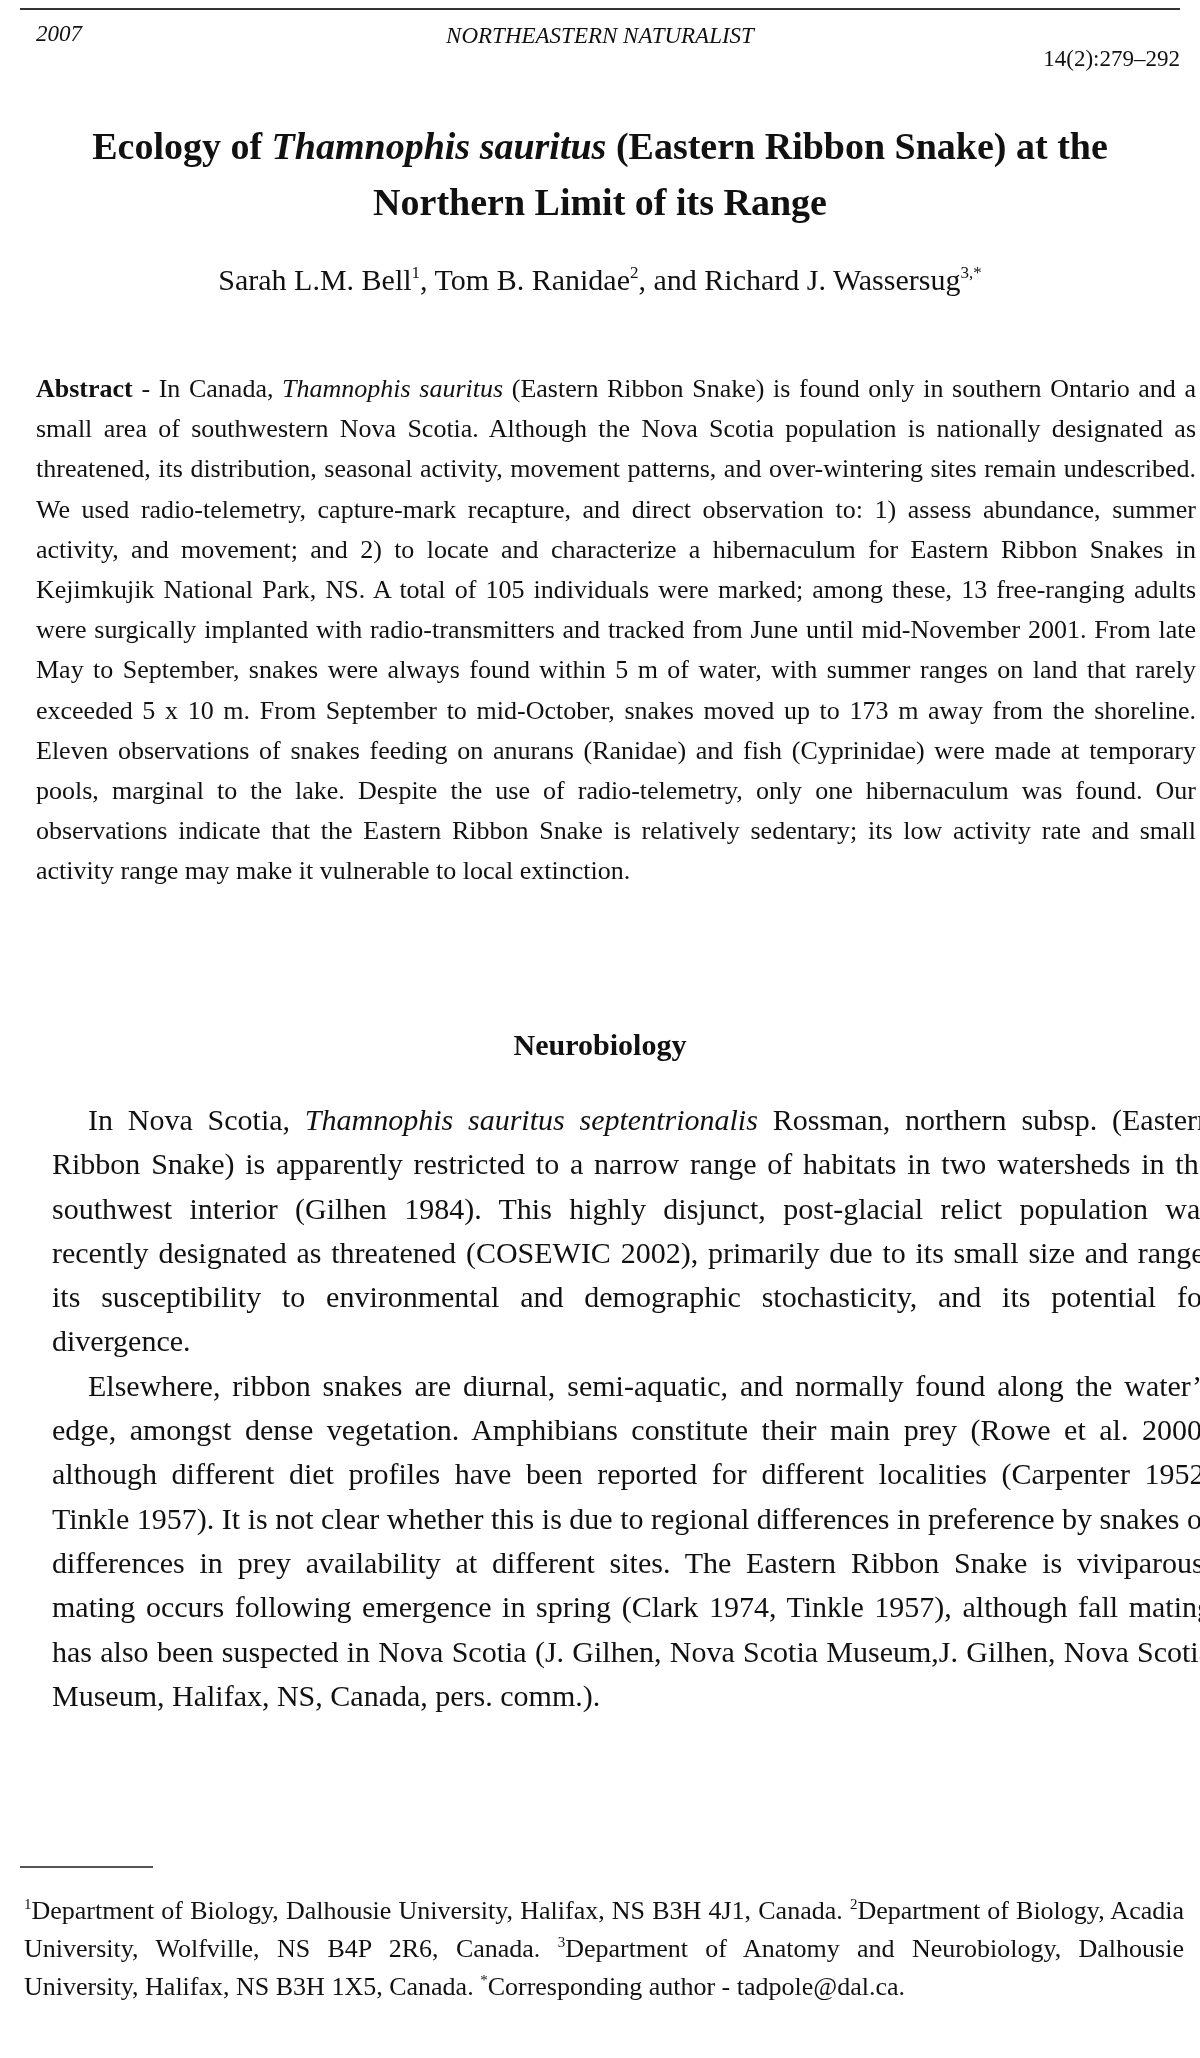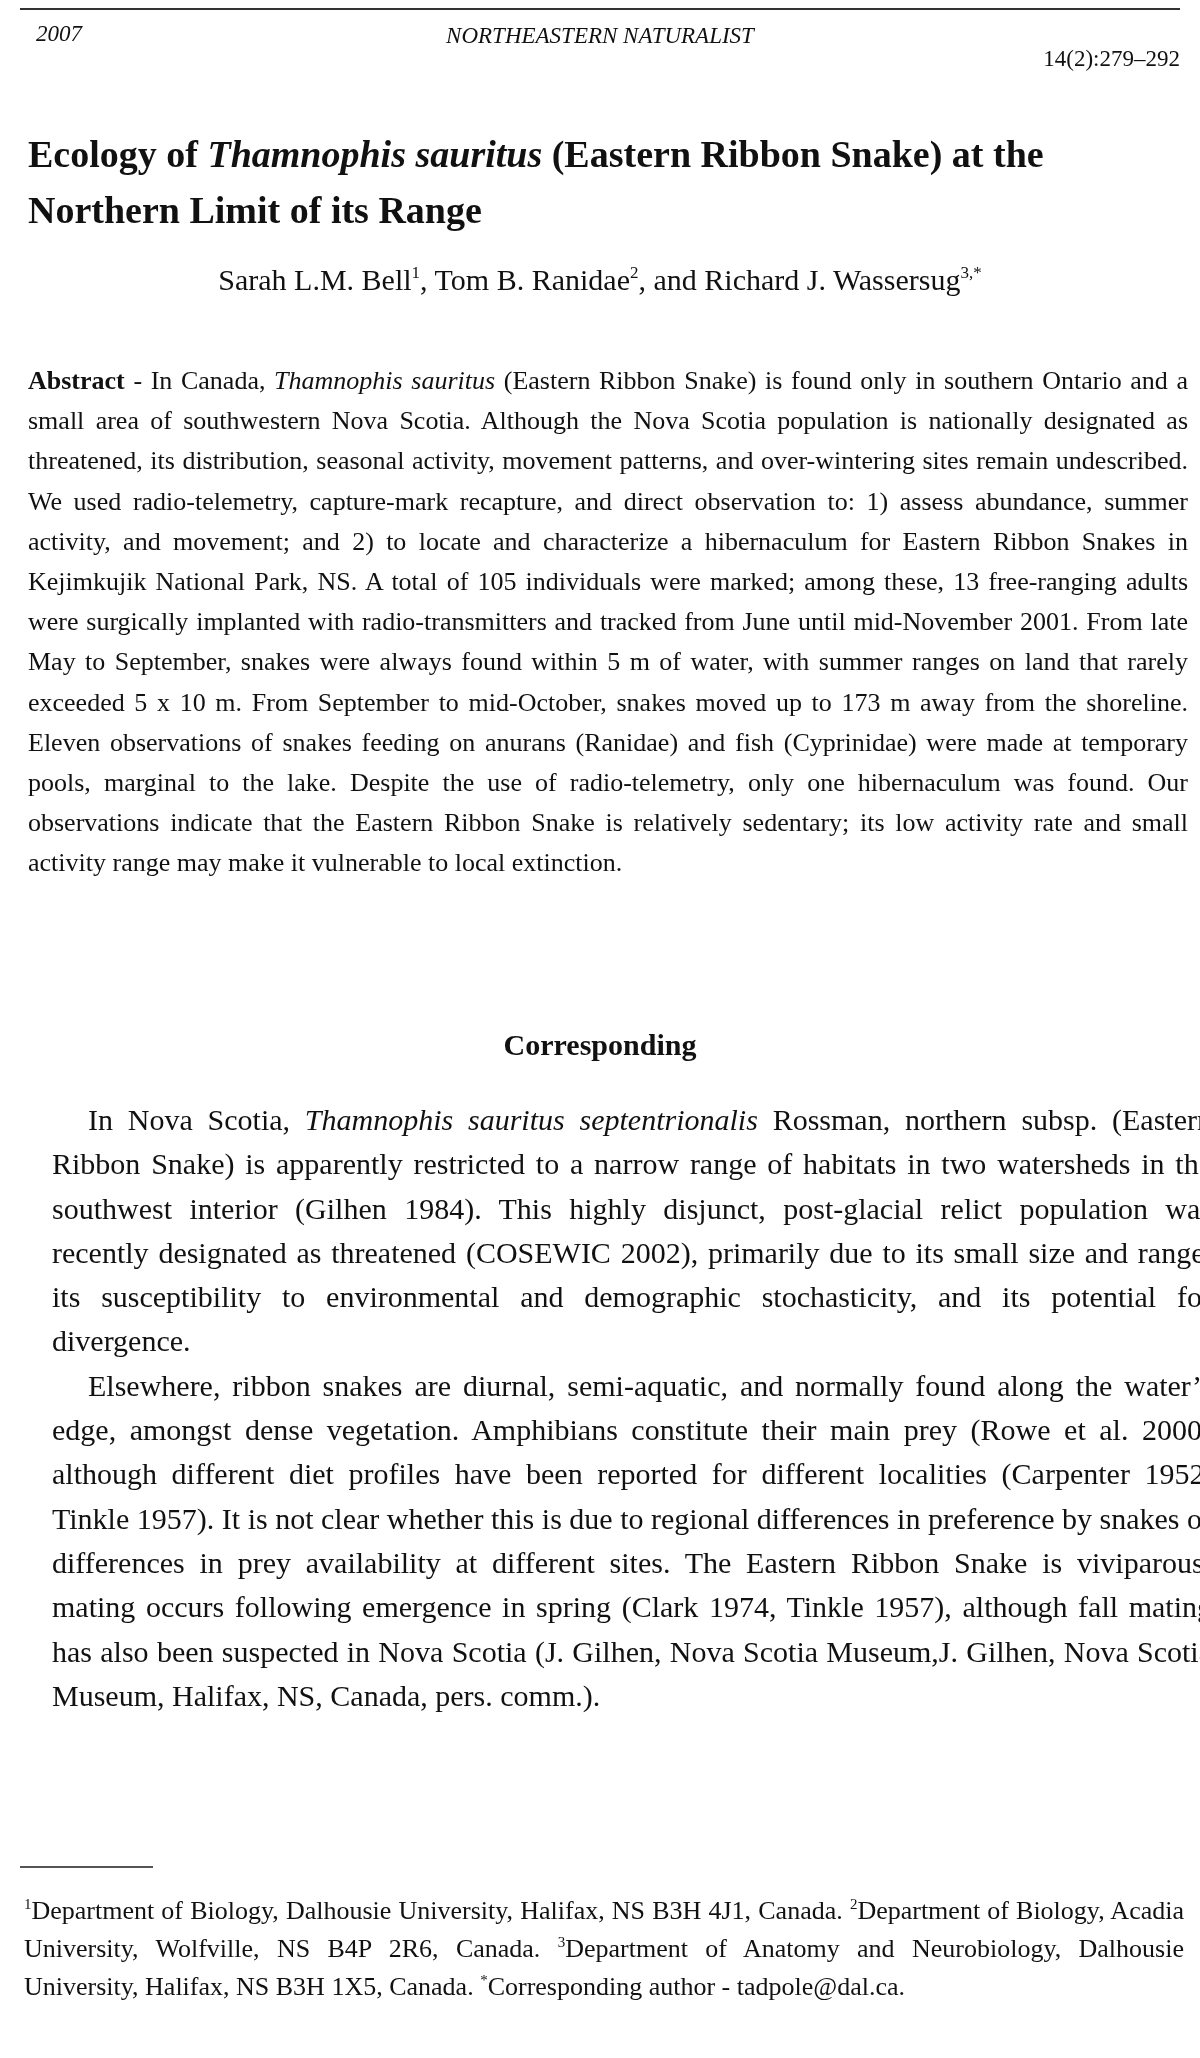--- a/index.html
+++ b/index.html
@@ -16,33 +16,33 @@
     .running-head {
       position: absolute; left: 0; top: 20px; width: 1160px;
       font-size: 23px; line-height: 28px; height: 28px;
     }
     .running-head .rh-year { position: absolute; left: 16px; top: 0; font-style: italic; }
     .running-head .rh-journal { position: absolute; left: 0; width: 100%; text-align: center; font-style: italic; top: 2px; }
     .running-head .rh-issue { position: absolute; right: 0; top: 0; margin-top: 25px; }
 
     .title {
       position: absolute; left: 0; top: 118px; width: 1160px;
-      font-weight: bold; font-size: 38px; line-height: 56px; margin: 8px;
+      text-align: center; font-weight: bold; font-size: 38px; line-height: 56px; margin: 0;
     }
     .title i { font-style: italic; }
 
     .authors {
       position: absolute; left: 0; top: 262px; width: 1160px;
       text-align: center; font-size: 30px; line-height: 36px;
     }
     .authors sup { font-size: 17px; vertical-align: 12px; line-height: 0; }
 
     .abstract {
       position: absolute; left: 0; top: 353px; width: 1160px;
-      font-size: 26px; line-height: 40.2px; text-align: justify; margin: 8px;
+      font-size: 26px; line-height: 40.2px; text-align: justify; margin: 16px;
     }
     .abstract .abs-label { font-weight: bold; }
     .abstract i { font-style: italic; }
 
     .section-heading {
       position: absolute; left: 0; top: 1020px; width: 1160px;
       text-align: center; font-weight: bold; font-size: 30px; line-height: 50px; margin: 0;
     }
 
     .intro {
@@ -70,21 +70,21 @@
     <span class="rh-journal">NORTHEASTERN NATURALIST</span>
     <span class="rh-issue">14(2):279–292</span>
   </div>
 
   <h1 class="title"><span>Ecology of </span><i>Thamnophis sauritus</i><span> (Eastern Ribbon Snake) at the Northern Limit of its Range</span></h1>
 
   <div class="authors"><span>Sarah L.M. Bell</span><sup>1</sup><span>, </span><span>Tom B. Ranidae</span><sup>2</sup><span>, and </span><span>Richard J. Wassersug</span><sup>3,*</sup></div>
 
   <p class="abstract"><span class="abs-label">Abstract</span><span> - In Canada, </span><i>Thamnophis sauritus</i><span> (Eastern Ribbon Snake) is found only in southern Ontario and a small area of southwestern Nova Scotia. Although the Nova Scotia population is nationally designated as threatened, its distribution, seasonal activity, movement patterns, and over-wintering sites remain undescribed. We used radio-telemetry, capture-mark recapture, and direct observation to: 1) assess abundance, summer activity, and movement; and 2) to locate and characterize a hibernaculum for Eastern Ribbon Snakes in Kejimkujik National Park, NS. A total of 105 individuals were marked; among these, 13 free-ranging adults were surgically implanted with radio-transmitters and tracked from June until mid-November 2001. From late May to September, snakes were always found within 5 m of water, with summer ranges on land that rarely exceeded 5 x 10 m. From September to mid-October, snakes moved up to 173 m away from the shoreline. Eleven observations of snakes feeding on anurans (Ranidae) and fish (Cyprinidae) were made at temporary pools, marginal to the lake. Despite the use of radio-telemetry, only one hibernaculum was found. Our observations indicate that the Eastern Ribbon Snake is relatively sedentary; its low activity rate and small activity range may make it vulnerable to local extinction.</span></p>
 
-  <h2 class="section-heading">Corresponding</h2>
+  <h2 class="section-heading">Neurobiology</h2>
 
   <div class="intro">
     <p><span>In Nova Scotia, </span><i>Thamnophis sauritus septentrionalis</i><span> Rossman, northern subsp. (Eastern Ribbon Snake) is apparently restricted to a narrow range of habitats in two watersheds in the southwest interior (Gilhen 1984). This highly disjunct, post-glacial relict population was recently designated as threatened (COSEWIC 2002), primarily due to its small size and range, its susceptibility to environmental and demographic stochasticity, and its po­tential for divergence.</span></p>
     <p>Elsewhere, ribbon snakes are diurnal, semi-aquatic, and normally found along the water’s edge, amongst dense vegetation. Amphibians constitute their main prey (Rowe et al. 2000) although different diet pro­files have been reported for different localities (Carpenter 1952, Tinkle 1957). It is not clear whether this is due to regional differences in prefer­ence by snakes or differences in prey availability at different sites. The Eastern Ribbon Snake is viviparous; mating occurs following emergence in spring (Clark 1974, Tinkle 1957), although fall mating has also been suspected in Nova Scotia (J. Gilhen, Nova Scotia Museum,J. Gilhen, Nova Scotia Museum, Halifax, NS, Canada, pers. comm.).</p>
   </div>
 
   <div class="fn-rule"></div>
 
   <p class="footnote"><sup>1</sup><span>Department of Biology, Dalhousie University, Halifax, NS B3H 4J1, Canada. </span><sup>2</sup><span>De­partment of Biology, Acadia University, Wolfville, NS B4P 2R6, Canada. </span><sup>3</sup><span>Depart­ment of Anatomy and Neurobiology, Dalhousie University, Halifax, NS B3H 1X5, Canada. </span><sup>*</sup><span>Corresponding author - tadpole@dal.ca.</span></p>
 </div>

